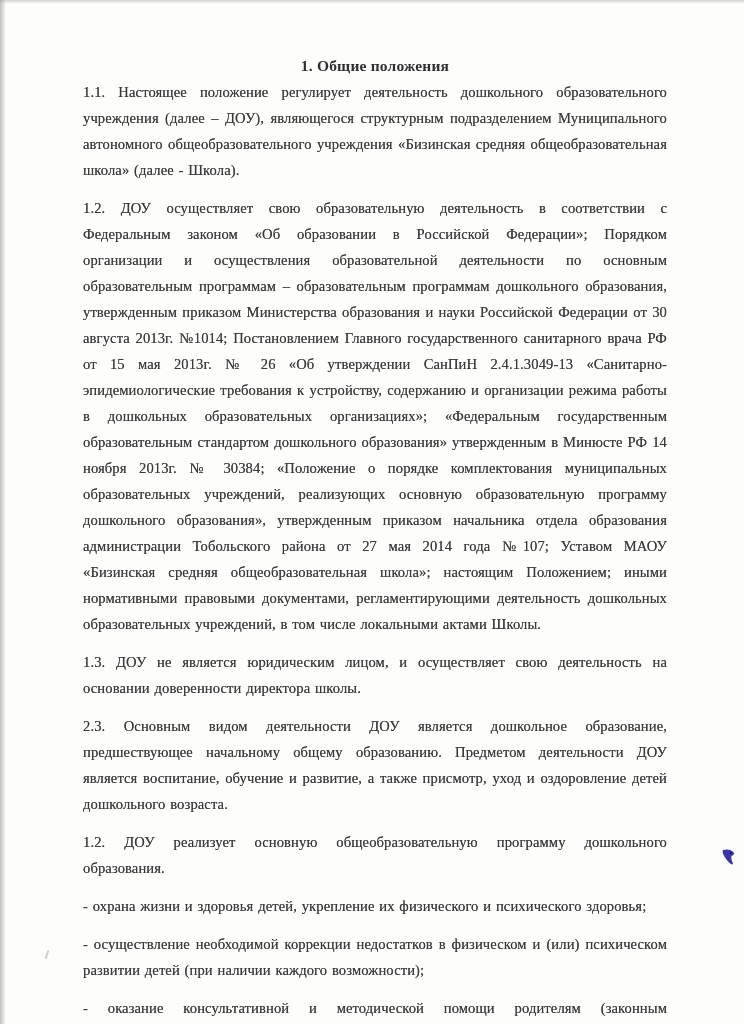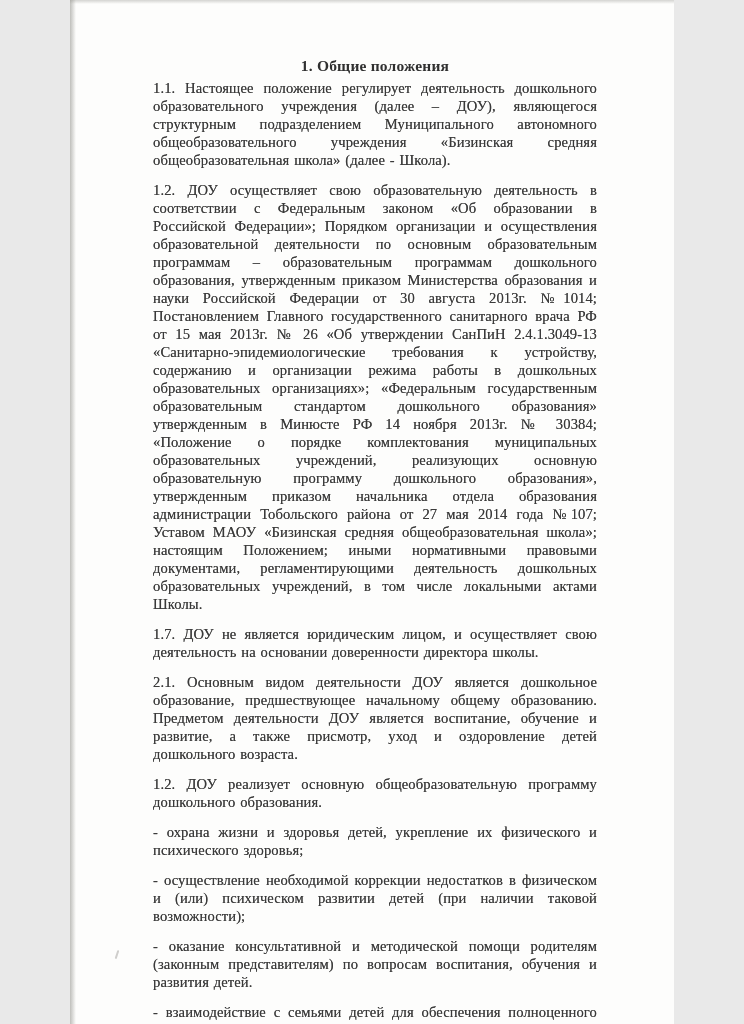--- a/index.html
+++ b/index.html
@@ -2,21 +2,21 @@
 <html lang="ru"><head>
 <meta charset="utf-8">
 <style>
   html, body {
     margin: 0;
     padding: 0;
     background: #e9e9e9;
   }
   .sheet {
     position: relative;
-    width: 604px;
+    width: 744px;
     height: 1024px;
     margin: 0 auto;
     background: #fdfdfc;
     overflow: hidden;
     font-family: "Liberation Serif", "DejaVu Serif", serif;
     color: #3a3a3a;
   }
   
   .scan-edge-left {
     position: absolute;
@@ -43,21 +43,21 @@
     font-size: 15.5px;
     line-height: 18.5px;
     font-weight: bold;
     text-align: center;
     color: #303030;
     letter-spacing: 0.2px;
   }
   .para {
     margin: 12px 0 0 0;
     font-size: 14.6px;
-    line-height: 18px;
+    line-height: 26px;
     text-align: justify;
     letter-spacing: 0.1px;
     word-spacing: 1px;
     text-shadow: 0 0 0.45px rgba(58,58,58,0.75);
   }
   .para.no-gap { margin-top: 0; }
   
   .ink-mark {
     position: absolute;
     left: 721px;
@@ -82,25 +82,25 @@
 
 <div class="sheet">
   <div class="scan-edge-left"></div>
   <div class="scan-edge-top"></div>
 
   <div class="content">
     <h1 class="doc-title">1. Общие положения</h1>
     <div id="document-body">
         <p class="para no-gap">1.1. Настоящее положение регулирует деятельность дошкольного образовательного учреждения (далее – ДОУ), являющегося структурным подразделением Муниципального автономного общеобразовательного учреждения «Бизинская средняя общеобразовательная школа» (далее - Школа).</p>
         <p class="para">1.2. ДОУ осуществляет свою образовательную деятельность в соответствии с Федеральным законом «Об образовании в Российской Федерации»; Порядком организации и осуществления образовательной деятельности по основным образовательным программам – образовательным программам дошкольного образования, утвержденным приказом Министерства образования и науки Российской Федерации от 30 августа 2013г. №1014; Постановлением Главного государственного санитарного врача РФ от 15 мая 2013г. № 26 «Об утверждении СанПиН 2.4.1.3049-13 «Санитарно-эпидемиологические требования к устройству, содержанию и организации режима работы в дошкольных образовательных организациях»; «Федеральным государственным образовательным стандартом дошкольного образования» утвержденным в Минюсте РФ 14 ноября 2013г. № 30384; «Положение о порядке комплектования муниципальных образовательных учреждений, реализующих основную образовательную программу дошкольного образования», утвержденным приказом начальника отдела образования администрации Тобольского района от 27 мая 2014 года №107; Уставом МАОУ «Бизинская средняя общеобразовательная школа»; настоящим Положением; иными нормативными правовыми документами, регламентирующими деятельность дошкольных образовательных учреждений, в том числе локальными актами Школы.</p>
-        <p class="para">1.7. ДОУ не является юридическим лицом, и осуществляет свою деятельность на основании доверенности директора школы.</p>
-        <p class="para">2.1. Основным видом деятельности ДОУ является дошкольное образование, предшествующее начальному общему образованию. Предметом деятельности ДОУ является воспитание, обучение и развитие, а также присмотр, уход и оздоровление детей дошкольного возраста.</p>
+        <p class="para">1.3. ДОУ не является юридическим лицом, и осуществляет свою деятельность на основании доверенности директора школы.</p>
+        <p class="para">2.3. Основным видом деятельности ДОУ является дошкольное образование, предшествующее начальному общему образованию. Предметом деятельности ДОУ является воспитание, обучение и развитие, а также присмотр, уход и оздоровление детей дошкольного возраста.</p>
         <p class="para">1.2. ДОУ реализует основную общеобразовательную программу дошкольного образования.</p>
         <p class="para">-  охрана жизни и здоровья детей, укрепление их физического и психического здоровья;</p>
-        <p class="para">- осуществление необходимой коррекции недостатков в физическом и (или) психическом развитии детей (при наличии таковой возможности);</p>
+        <p class="para">- осуществление необходимой коррекции недостатков в физическом и (или) психическом развитии детей (при наличии каждого возможности);</p>
         <p class="para">- оказание консультативной и методической помощи родителям (законным представителям) по вопросам воспитания, обучения и развития детей.</p>
         <p class="para">- взаимодействие с семьями детей для обеспечения полноценного развития детей;</p>
       </div>
   </div>
 
   <svg class="ink-mark" viewBox="0 0 16 24" aria-hidden="true">
     <path d="M2.2,1.1 C5.5,-0.4 10.8,0.6 12.6,3.4 C13.8,5.2 12.2,6.4 10.6,6.8
              C10.0,8.6 10.4,11.3 11.6,13.6 C12.4,15.2 11.3,16.0 9.9,14.9
              C7.2,12.8 4.2,9.4 2.6,5.9 C1.8,4.2 1.0,1.7 2.2,1.1 Z" fill="#29249a" opacity="0.92"></path>
     <path d="M9.3,3.1 C10.4,3.0 11.4,3.8 11.2,4.7 C10.4,5.3 9.2,4.9 8.9,4.0 Z" fill="#14107a"></path>

